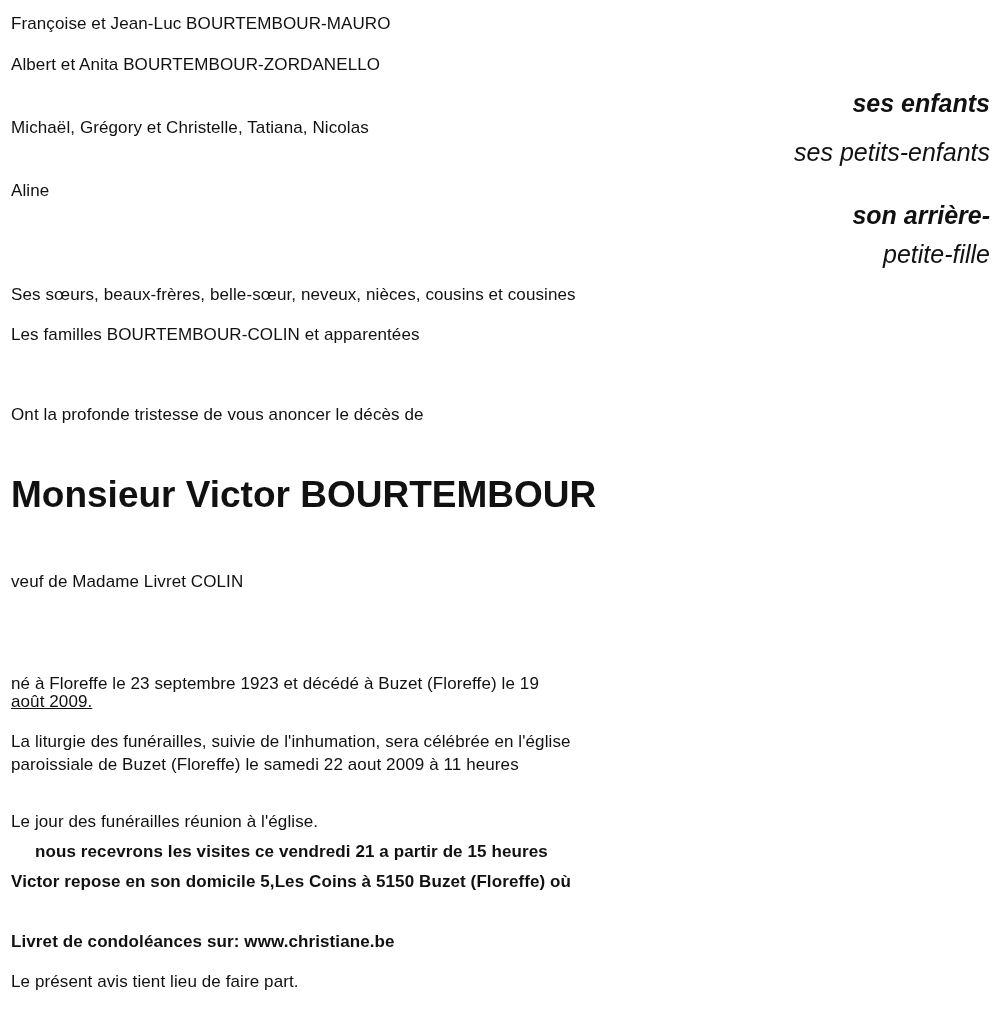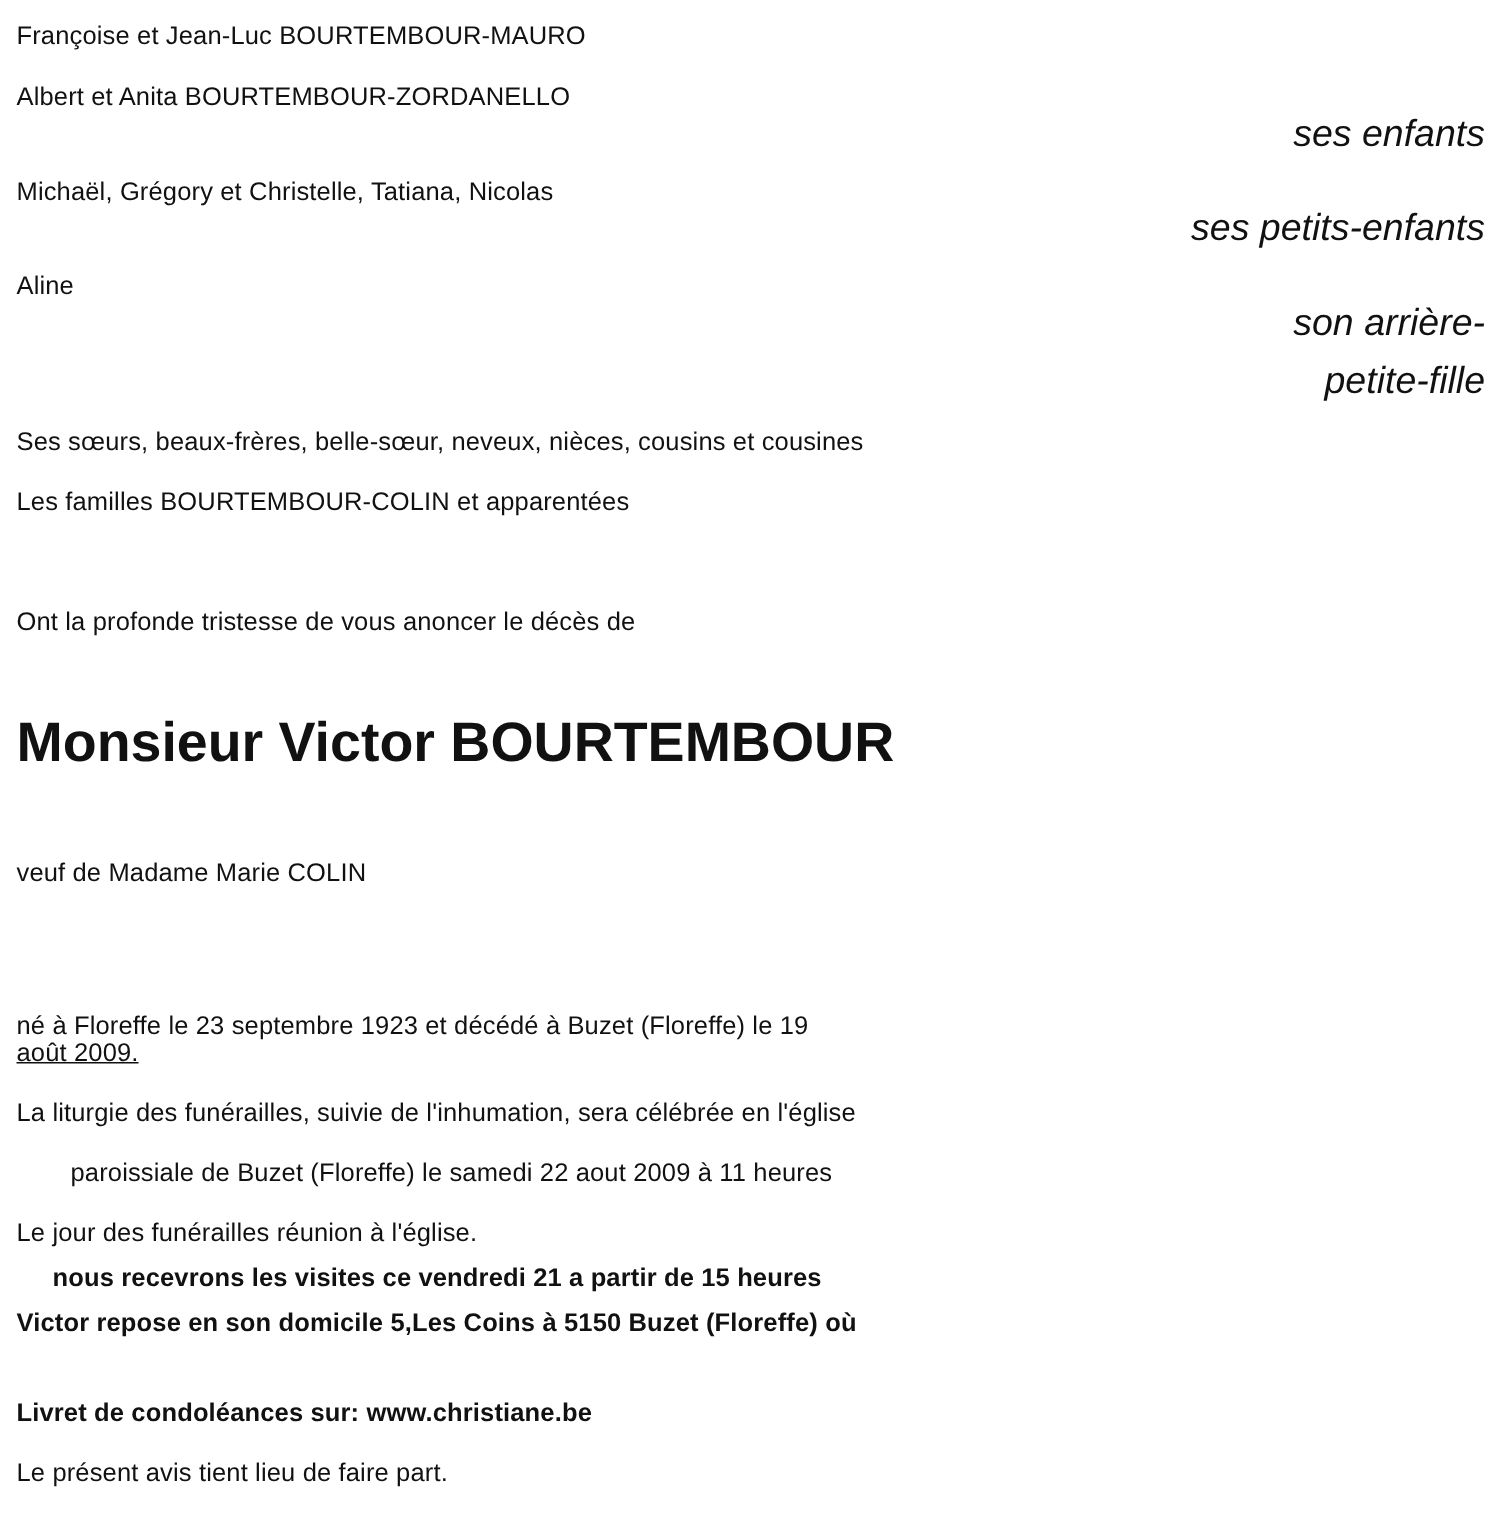--- a/index.html
+++ b/index.html
@@ -24,41 +24,41 @@
   }
   .bold { font-weight: bold; }
 </style>
 </head>
 <body>
 
 <div>
 
   <div class="line" style="top:9px;">Françoise et Jean-Luc BOURTEMBOUR-MAURO</div>
   <div class="line" style="top:50px;">Albert et Anita BOURTEMBOUR-ZORDANELLO</div>
-  <div class="right" style="top:74px;">ses enfants</div>
+  <div class="right" style="top:88px;font-weight:bold;">ses enfants</div>
 
   <div class="line" style="top:113px;text-align:center;">Michaël, Grégory et Christelle, Tatiana, Nicolas</div>
   <div class="right" style="top:137px;">ses petits-enfants</div>
 
   <div class="line" style="top:176px;">Aline</div>
-  <div class="right" style="top:200px;">son arrière-</div>
+  <div class="right" style="top:200px;font-weight:bold;">son arrière-</div>
   <div class="right" style="top:239px;">petite-fille</div>
 
   <div class="line" style="top:280px;">Ses sœurs, beaux-frères, belle-sœur, neveux, nièces, cousins et cousines</div>
   <div class="line" style="top:320px;">Les familles BOURTEMBOUR-COLIN et apparentées</div>
 
   <div class="line" style="top:400px;text-align:center;">Ont la profonde tristesse de vous anoncer le décès de</div>
 
   <div class="title" style="top:473px;">Monsieur Victor BOURTEMBOUR</div>
 
-  <div class="line" style="top:567px;">veuf de Madame Marie COLIN</div>
+  <div class="line" style="top:567px;">veuf de Madame Livret COLIN</div>
 
   <div class="line" style="top:647px;margin-top:22px;">né à Floreffe le 23 septembre 1923 et décédé à Buzet (Floreffe) le 19</div>
   <div class="line" style="top:687px;text-decoration:underline;">août 2009.</div>
   <div class="line" style="top:727px;">La liturgie des funérailles, suivie de l'inhumation, sera célébrée en l'église</div>
-  <div class="line" style="top:767px;margin-left:36px;">paroissiale de Buzet (Floreffe) le samedi 22 aout 2009 à 11 heures</div>
+  <div class="line" style="top:750px;">paroissiale de Buzet (Floreffe) le samedi 22 aout 2009 à 11 heures</div>
   <div class="line" style="top:807px;">Le jour des funérailles réunion à l'église.</div>
   <div class="line bold" style="top:847px;margin-top:20px;">Victor repose en son domicile 5,Les Coins à 5150 Buzet (Floreffe) où</div>
   <div class="line bold" style="top:837px;margin-left:24px;">nous recevrons les visites ce vendredi 21 a partir de 15 heures</div>
   <div class="line bold" style="top:927px;">Livret de condoléances sur: www.christiane.be</div>
   <div class="line" style="top:967px;">Le présent avis tient lieu de faire part.</div>
 
 </div>
 
 </body></html>

